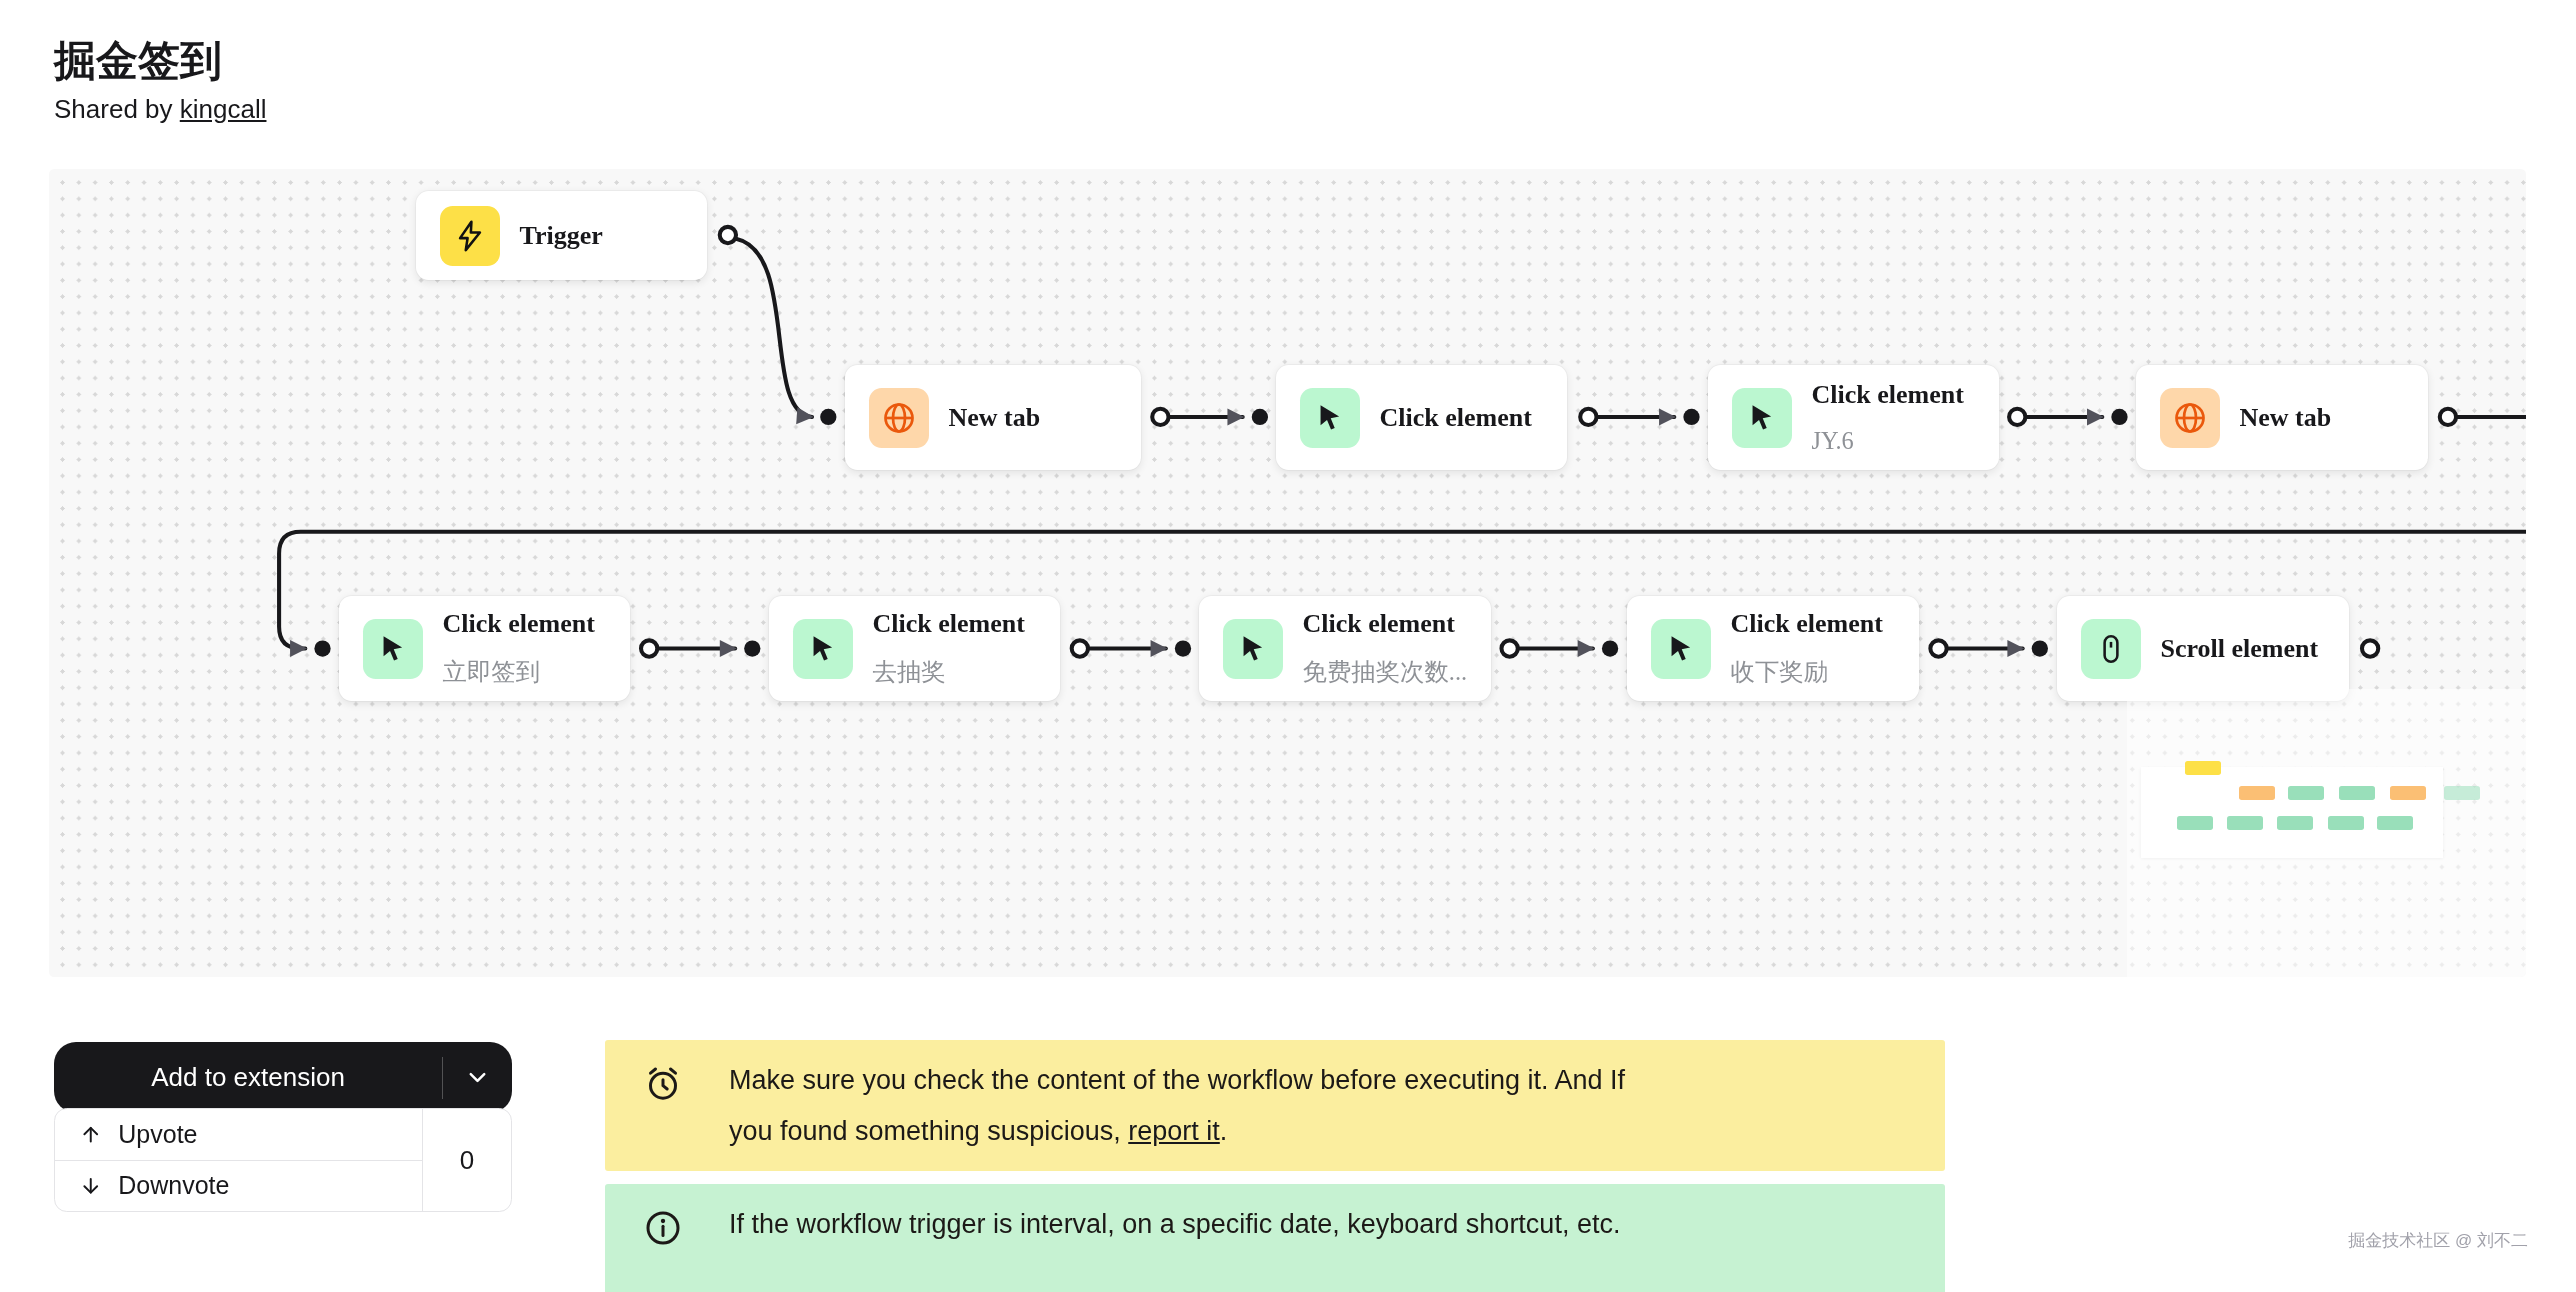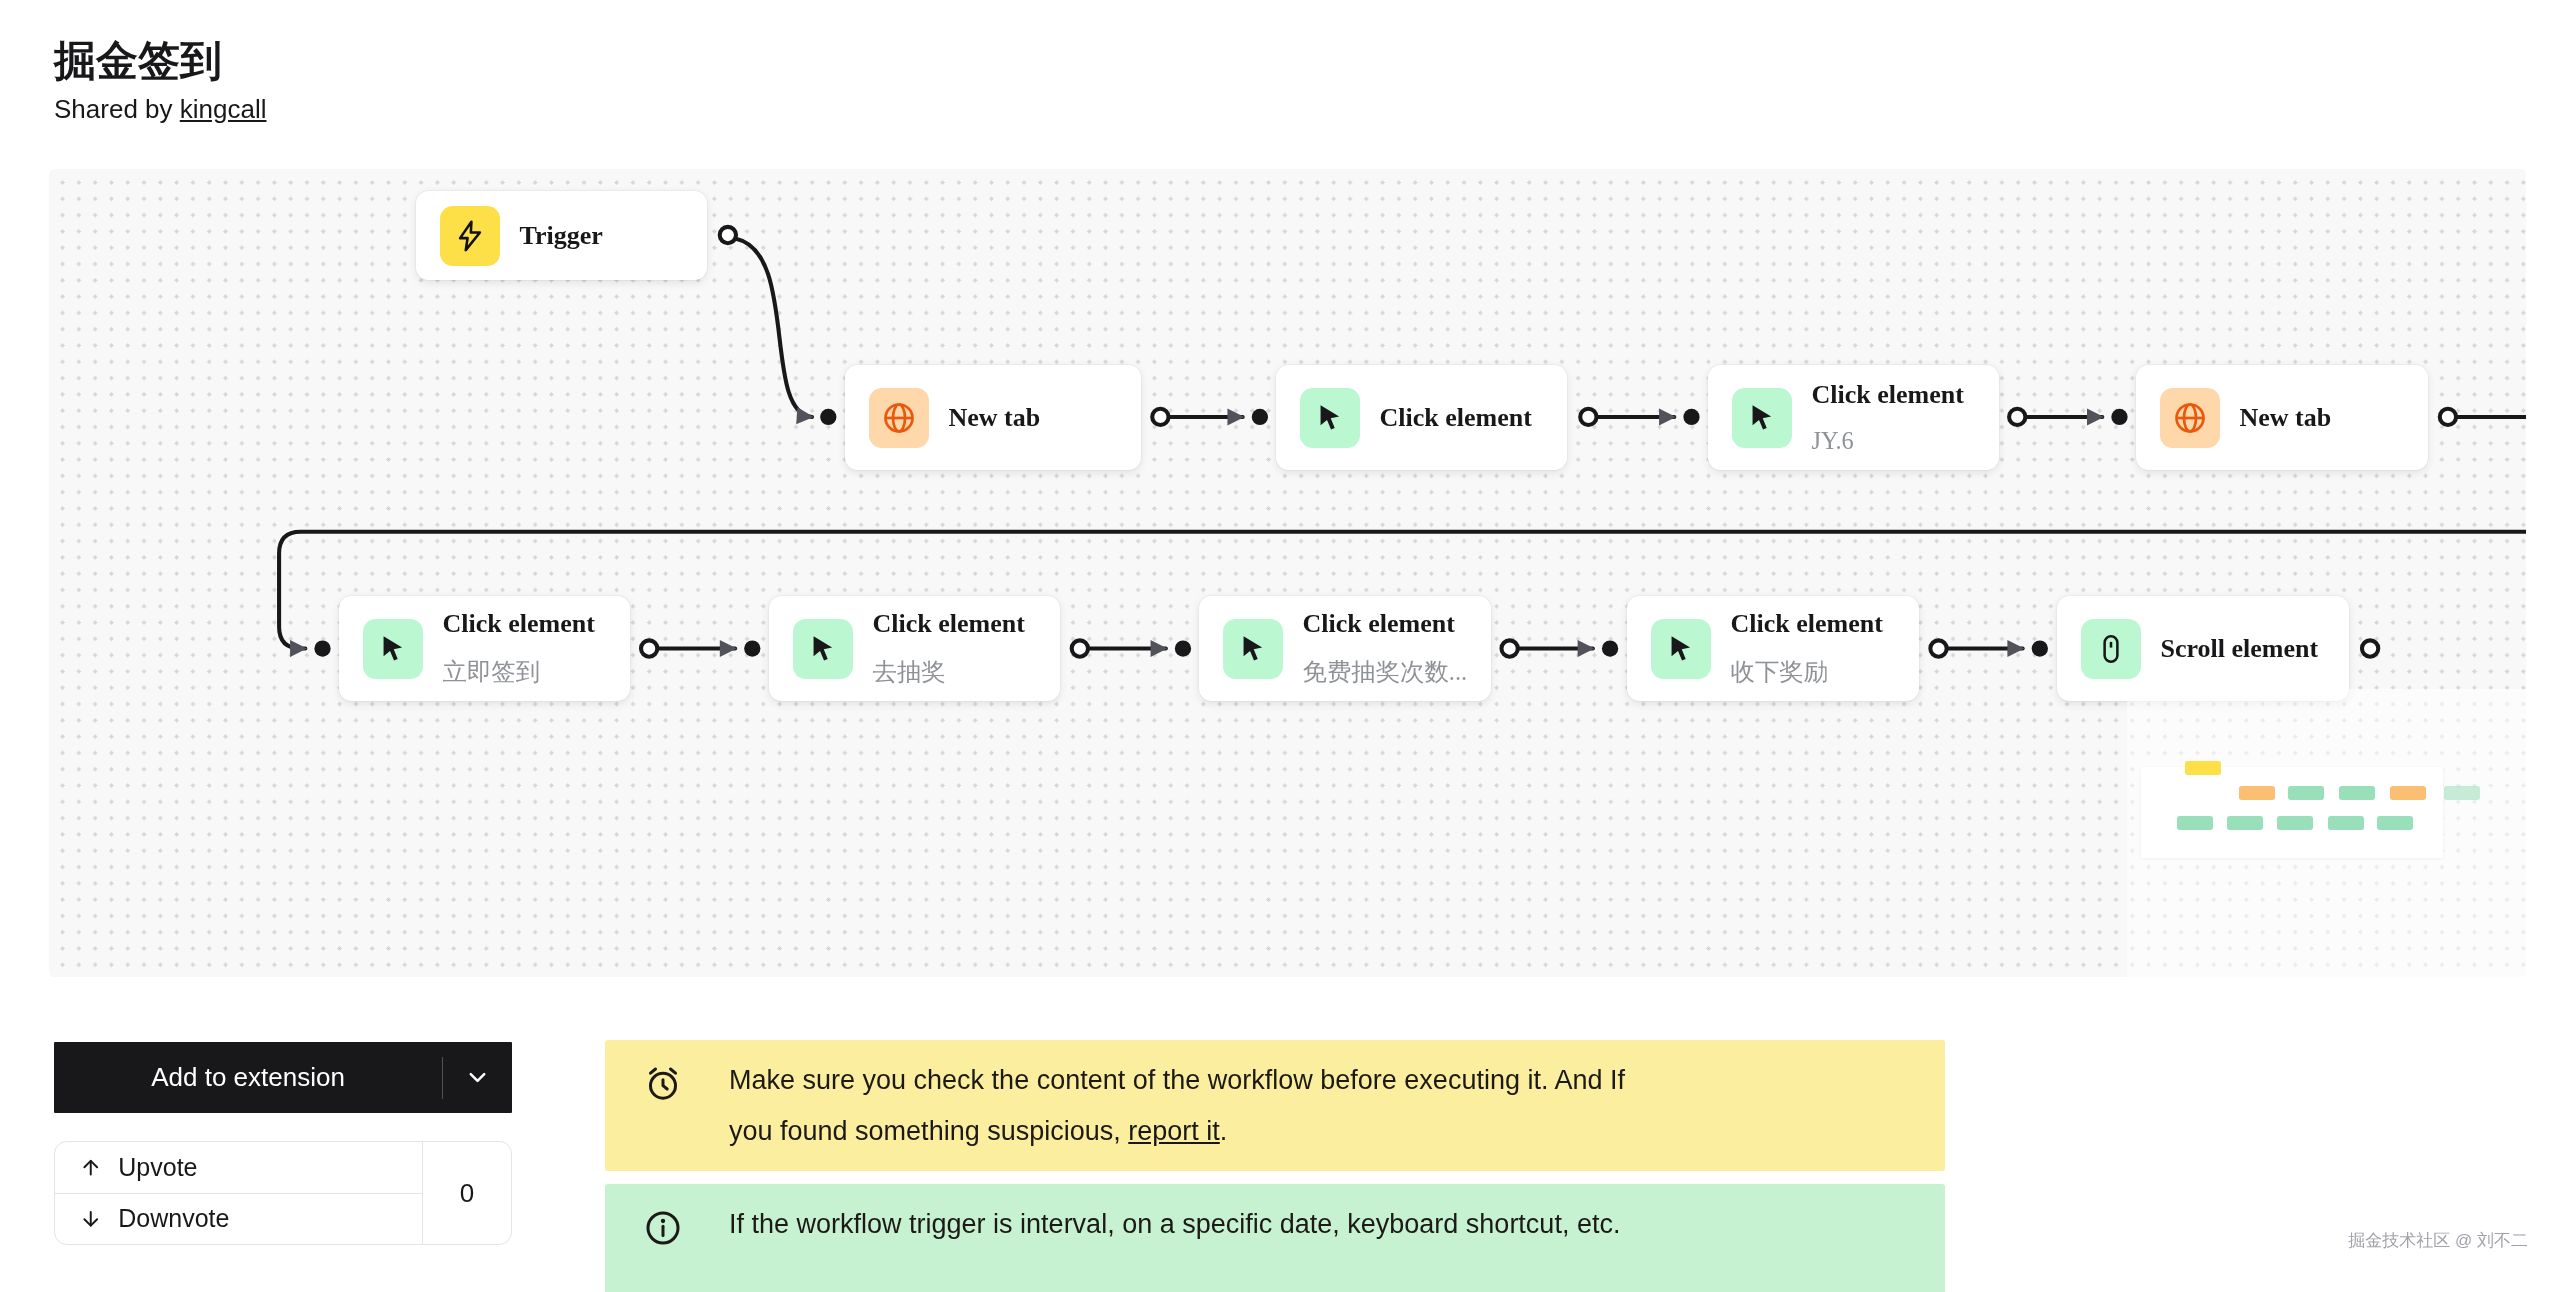--- a/index.html
+++ b/index.html
@@ -34,27 +34,27 @@
   
   .minimap { position:absolute; left:2078px; top:520px; width:399px; height:288px;
              background:rgba(255,255,255,0.5); }
   .mm-viewport { position:absolute; left:13.6px; top:78px; width:302px; height:91px;
                  background:#ffffff; box-shadow:0 0.9px 3.6px rgba(0,0,0,0.06); }
   .mm-node { position:absolute; width:36px; height:13.6px; border-radius:2.7px; }
   .mm-yellow { background:#fde047; } .mm-orange { background:#fbbf74; } .mm-green { background:#99dfba; }
 
   
   .add-btn { position:absolute; left:54px; top:1042px; width:458px; height:71px;
-             background:#18181b; border-radius:1px; display:flex; align-items:center;
+             background:#18181b; border-radius:22px; display:flex; align-items:center;
              color:#ffffff; cursor:pointer; }
   .add-btn-main { flex:1; text-align:center; font-size:26px; }
   .add-btn-divider { width:0.9px; height:42px; background:rgba(255,255,255,0.25); }
   .add-btn-caret { width:69px; display:flex; align-items:center; justify-content:center; }
 
-  .vote-box { position:absolute; left:54px; top:1141px; width:458px; height:104px;
+  .vote-box { position:absolute; left:54px; top:1108px; width:458px; height:104px;
               border:0.9px solid #e4e4e7; border-radius:12.7px; background:#fff;
               display:flex; overflow:hidden; }
   .vote-left { flex:1; display:flex; flex-direction:column; }
   .vote-row { flex:1; display:flex; align-items:center; gap:16.3px; padding-left:23.5px;
               font-size:25px; cursor:pointer; }
   .vote-row + .vote-row { border-top:0.9px solid #e4e4e7; }
   .vote-count { width:89px; border-left:0.9px solid #e4e4e7; display:flex;
                 align-items:center; justify-content:center; font-size:26px; }
 
   

